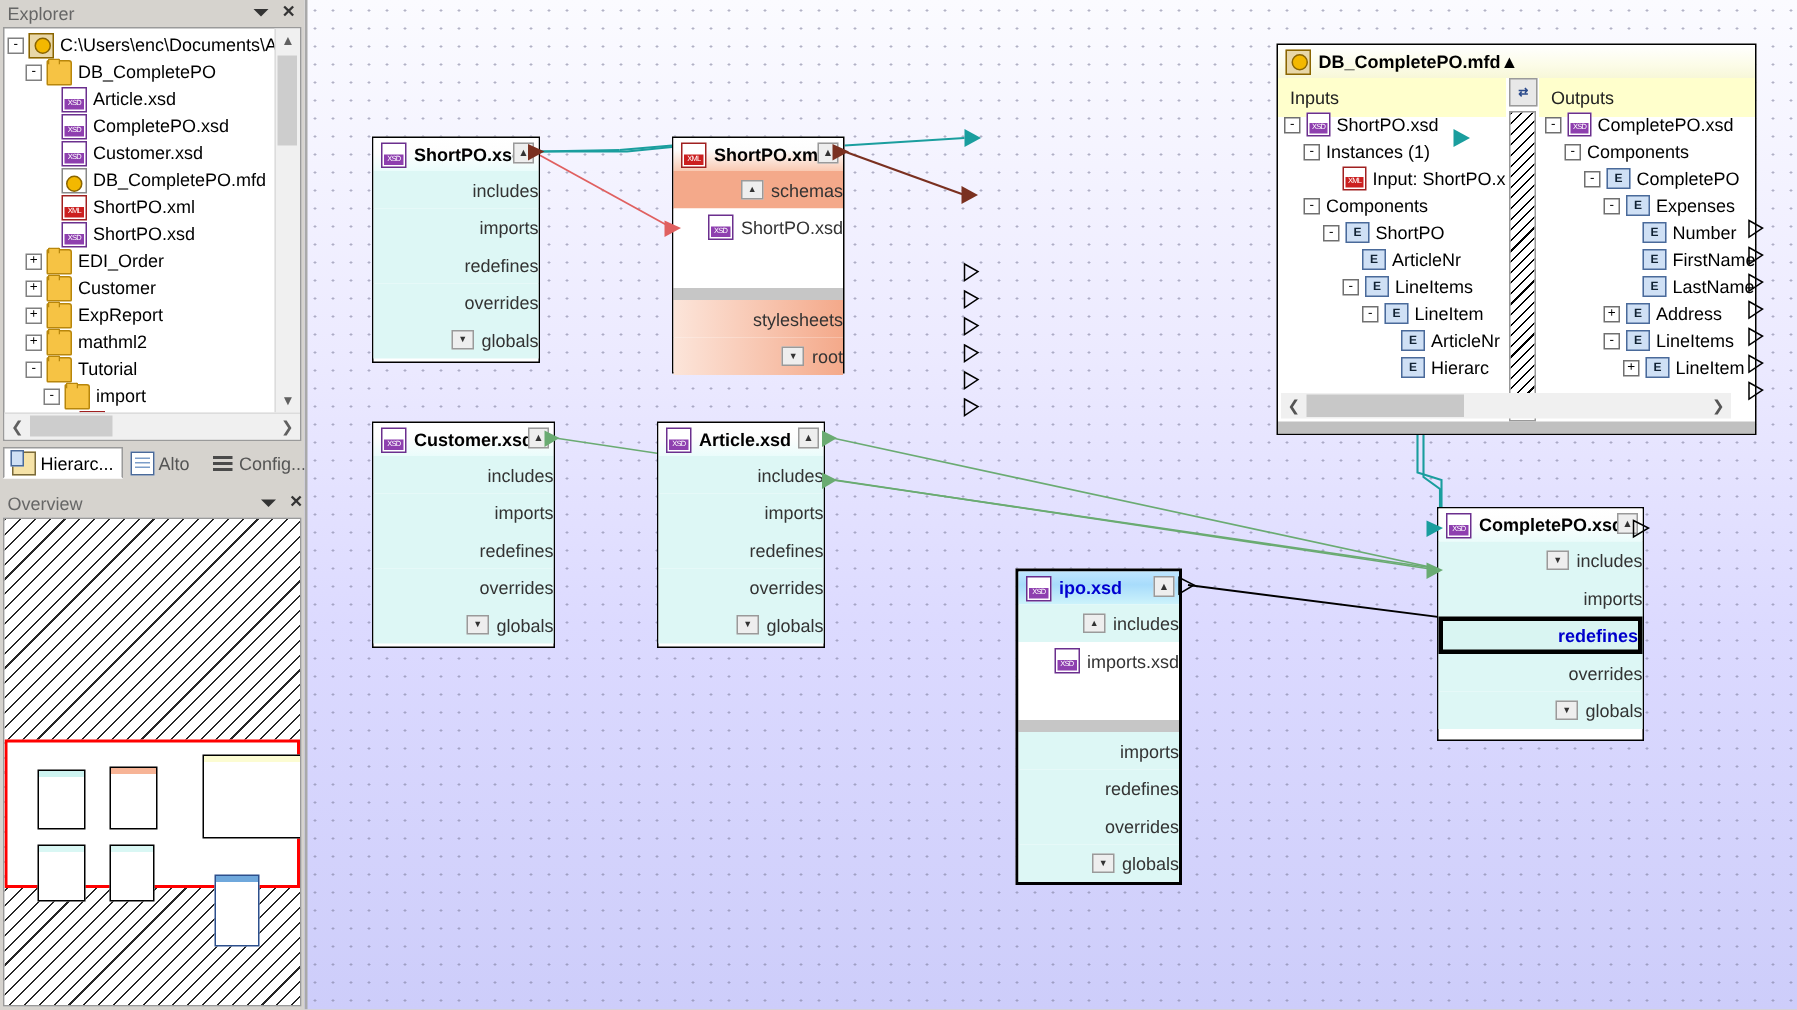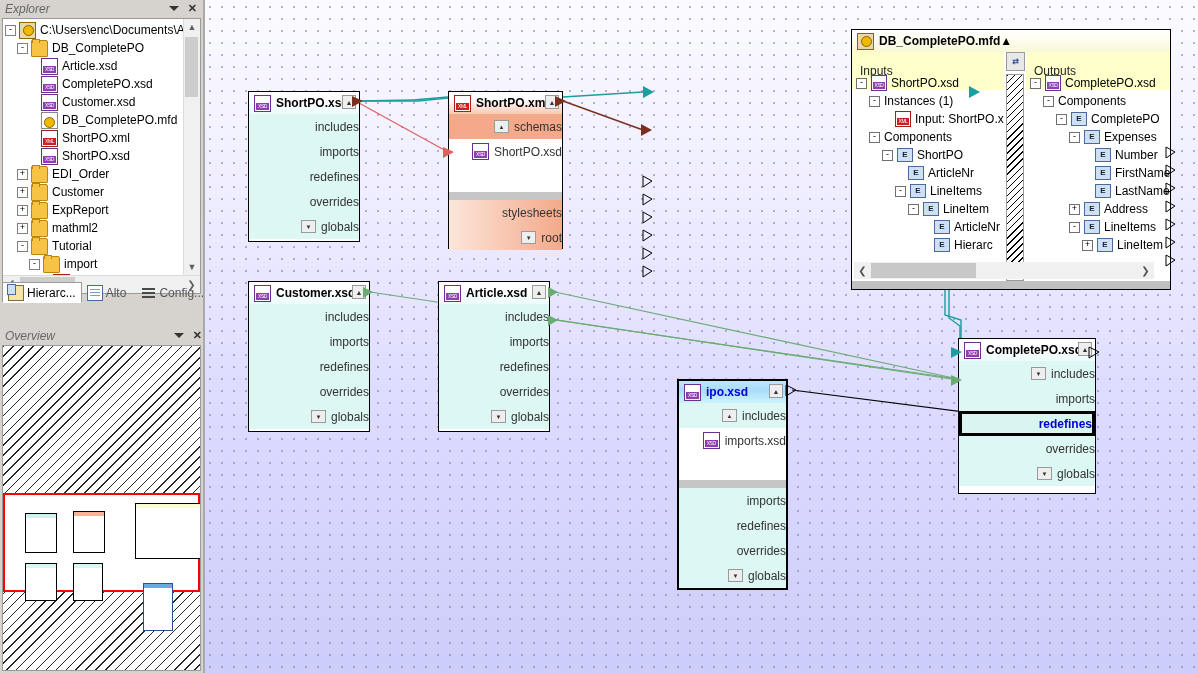--- a/index.html
+++ b/index.html
@@ -11,21 +11,21 @@
     background:#d6d3ce;
     position:relative;
   }
   
   #left-dock{position:absolute;left:0;top:0;width:203px;height:673px;background:#d6d3ce;}
   .dock-title{
     height:17px;background:#d6d3ce;color:#5a5a5a;font-size:12px;
     display:flex;align-items:center;padding-left:5px;position:relative;
     border-bottom:1px solid #d6d3ce;
   }
-  .dock-title .ttl{flex:1;color:#666;font-style:italic;}
+  .dock-title .ttl{flex:1;color:#666;}
   .dock-btns{display:flex;align-items:center;gap:9px;padding-right:6px;color:#333;}
   .dock-btns span{font-size:11px;line-height:11px;cursor:pointer;}
   .tri-down{width:0;height:0;border-left:5px solid transparent;border-right:5px solid transparent;border-top:5px solid #333;}
   .xbtn{font-size:13px;font-weight:bold;color:#333;}
 
   #explorer-panel{position:absolute;left:2px;top:18px;width:199px;height:276px;background:#fff;border:1px solid #9a9a9a;box-sizing:border-box;}
   #tree{position:absolute;left:0;top:0;right:16px;bottom:18px;overflow:hidden;padding:2px 0 0 2px;}
   .trow{display:flex;align-items:center;height:18px;white-space:nowrap;font-size:12px;color:#000;}
   .exp{width:9px;height:9px;border:1px solid #808080;background:#fff;display:inline-block;
        font-size:9px;line-height:7px;text-align:center;color:#000;margin-right:3px;flex:0 0 auto;
@@ -49,21 +49,21 @@
   .tlabel{color:#000;}
   
   .vsb{position:absolute;right:0;top:0;width:16px;bottom:18px;background:#f0f0f0;border-left:1px solid #dcdcdc;}
   .vsb .arw{height:16px;width:16px;display:flex;align-items:center;justify-content:center;color:#606060;font-size:9px;}
   .vsb .thumb{position:absolute;top:18px;left:1px;width:13px;height:60px;background:#cdcdcd;}
   .hsb{position:absolute;left:0;right:0;bottom:0;height:17px;background:#f0f0f0;border-top:1px solid #dcdcdc;display:flex;align-items:center;}
   .hsb .arw{width:17px;text-align:center;color:#606060;font-size:10px;}
   .hsb .track{flex:1;position:relative;height:100%;}
   .hsb .thumb{position:absolute;left:0;top:1px;height:14px;width:55px;background:#cdcdcd;}
 
-  #tabs{position:absolute;left:2px;top:281px;width:199px;height:22px;display:flex;align-items:flex-end;}
+  #tabs{position:absolute;left:2px;top:297px;width:199px;height:22px;display:flex;align-items:flex-end;}
   .tab{display:flex;align-items:center;gap:3px;height:21px;padding:0 5px;font-size:12px;color:#555;cursor:pointer;}
   .tab.active{background:#fff;border:1px solid #9a9a9a;border-bottom:1px solid #fff;color:#000;height:21px;box-sizing:border-box;}
   .tabsep{width:1px;height:13px;background:#b0b0b0;margin:0 3px;align-self:center;}
   .ti{width:14px;height:14px;position:relative;display:inline-block;}
   .ti-h{border:1px solid #7a6a3a;background:#f6e3a8;}
   .ti-h:before{content:"";position:absolute;left:-2px;top:-2px;width:7px;height:9px;border:1px solid #4a6a9a;background:#cfe0f5;}
   .ti-f{border:1px solid #4a6a9a;background:#fff;}
   .ti-f:after{content:"";position:absolute;left:2px;top:3px;right:2px;height:1px;box-shadow:0 3px 0 #7d9ec9,0 6px 0 #7d9ec9;background:#7d9ec9;}
   .ti-c{border:0;background:transparent;}
   .ti-c:before{content:"";position:absolute;left:0;top:2px;width:13px;height:2px;background:#4a4a4a;box-shadow:0 4px 0 #4a4a4a,0 8px 0 #4a4a4a;}
@@ -112,21 +112,21 @@
   
   .row.droptarget{border:3px solid #000;background:#d9f5f2;box-sizing:border-box;color:#0000cc;font-weight:bold;
      height:25px;padding-left:7px;}
 
   
   #mfd{position:absolute;left:648px;top:29px;width:320px;height:261px;background:#fff;border:1px solid #000;box-sizing:border-box;z-index:4;}
   #mfd .title{height:22px;display:flex;align-items:center;padding-left:5px;font-size:12px;font-weight:bold;
     background:linear-gradient(to bottom,#ffffff 0%,#fcfce8 60%,#f7f7d8 100%);position:relative;}
   #mfd .panes{position:absolute;left:0;top:22px;right:0;bottom:8px;display:flex;}
   .pane{position:relative;}
-  .pane .ph{height:38px;background:#ffffcc;display:flex;align-items:center;padding-left:8px;font-size:12px;color:#222;}
+  .pane .ph{height:26px;background:#ffffcc;display:flex;align-items:center;padding-left:8px;font-size:12px;color:#222;}
   .pane .body{position:absolute;left:0;top:22px;right:0;bottom:0;overflow:hidden;}
   .splitter{width:22px;background:#fff;position:relative;}
   .splitter .btn{position:absolute;left:2px;top:0px;width:17px;height:17px;border:1px solid #9a9a9a;background:#e8e8e8;
      display:flex;align-items:center;justify-content:center;}
   .splitter .hat{position:absolute;left:2px;top:22px;width:18px;bottom:12px;
      background-image:repeating-linear-gradient(135deg,#000 0 1px,transparent 1px 5px);background-color:#fff;border:1px solid #999;box-sizing:border-box;}
   .splitter .grip{position:absolute;left:2px;bottom:0px;width:18px;height:11px;border:1px solid #999;background:#fff;box-sizing:border-box;}
   .mrow{display:flex;align-items:center;height:18px;white-space:nowrap;font-size:12px;padding-left:4px;}
   .mexp{width:9px;height:9px;border:1px solid #707070;background:#fff;display:inline-block;font-size:9px;line-height:7px;
      text-align:center;color:#000;margin-right:4px;flex:0 0 auto;}

